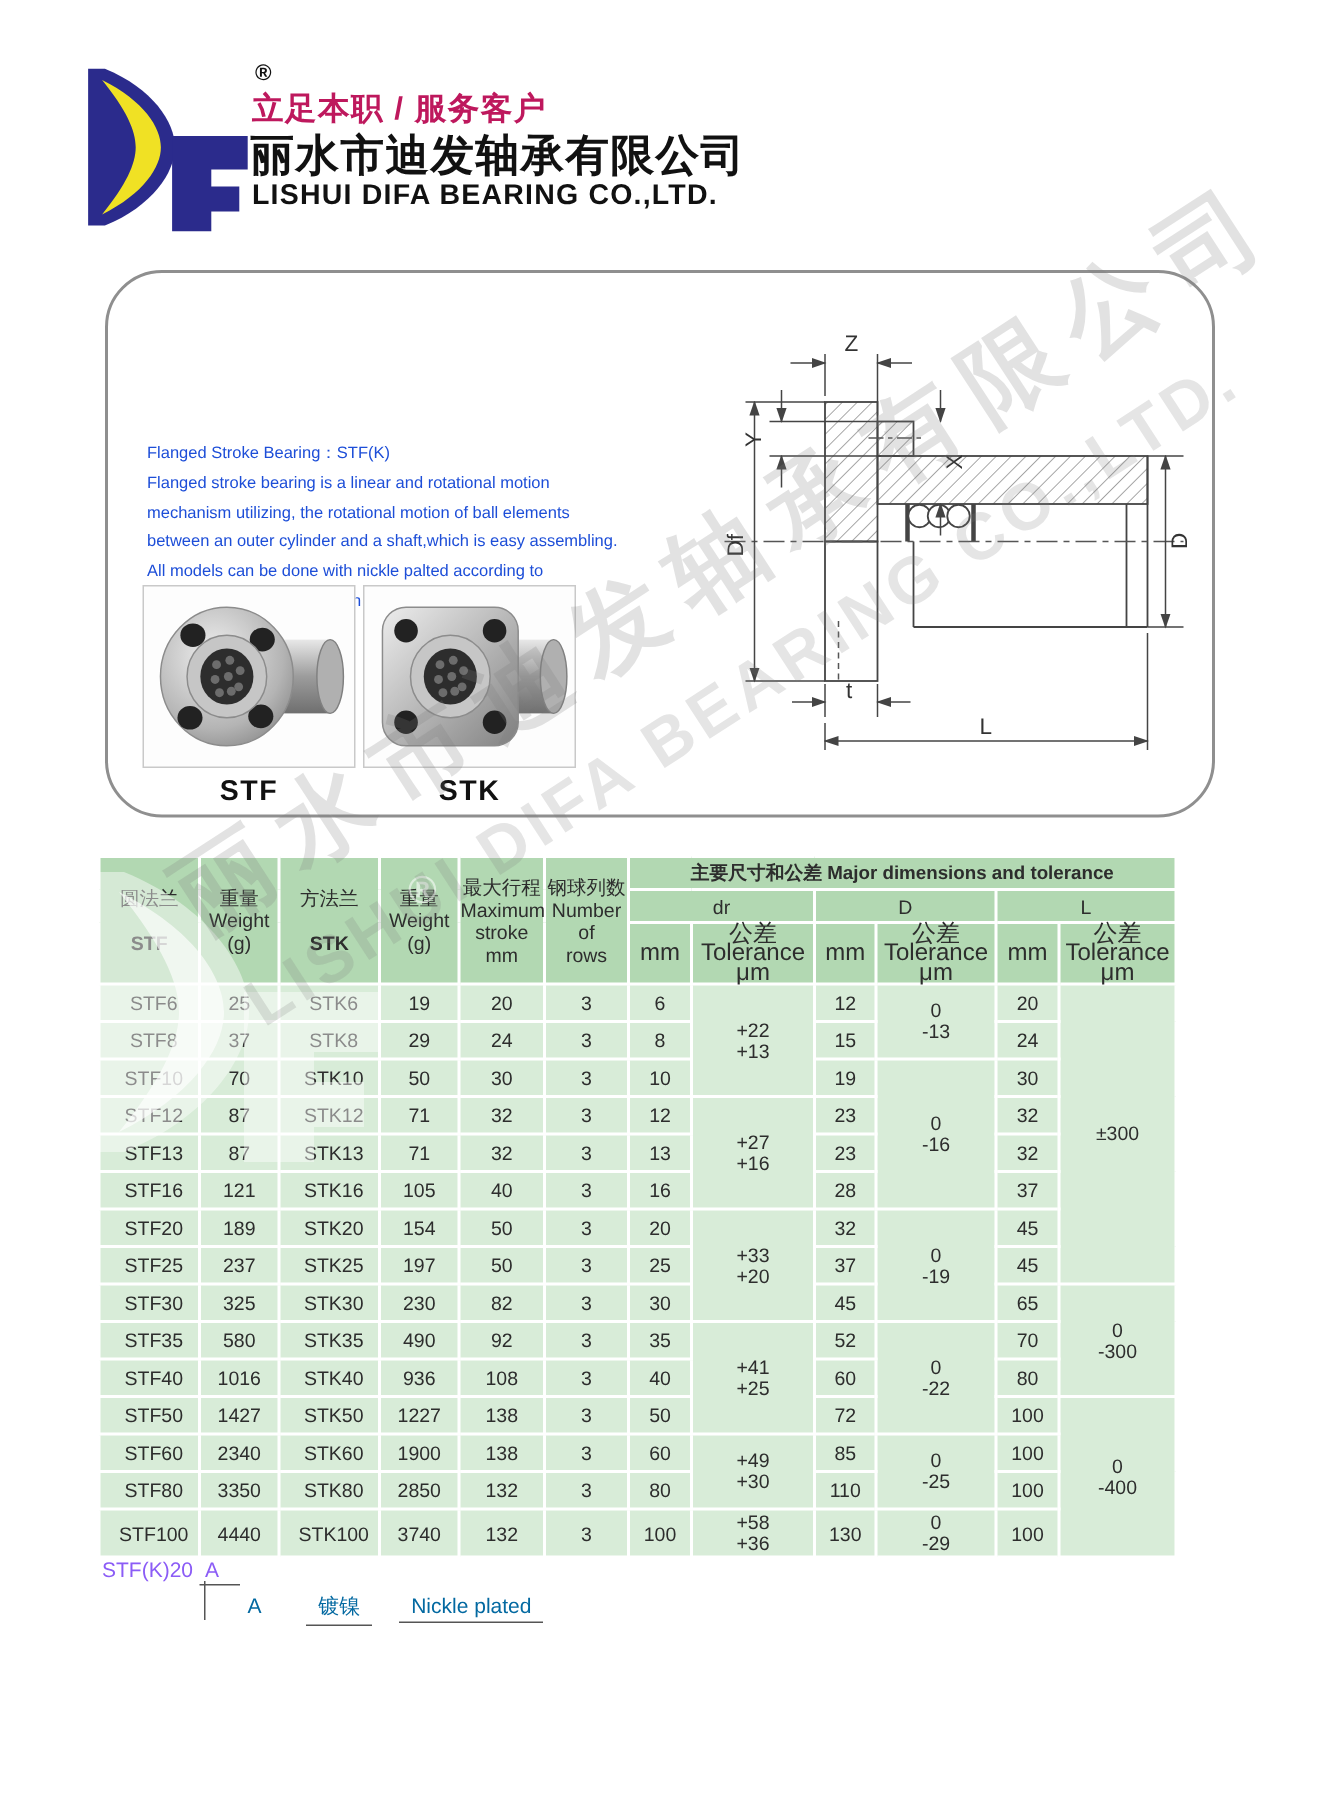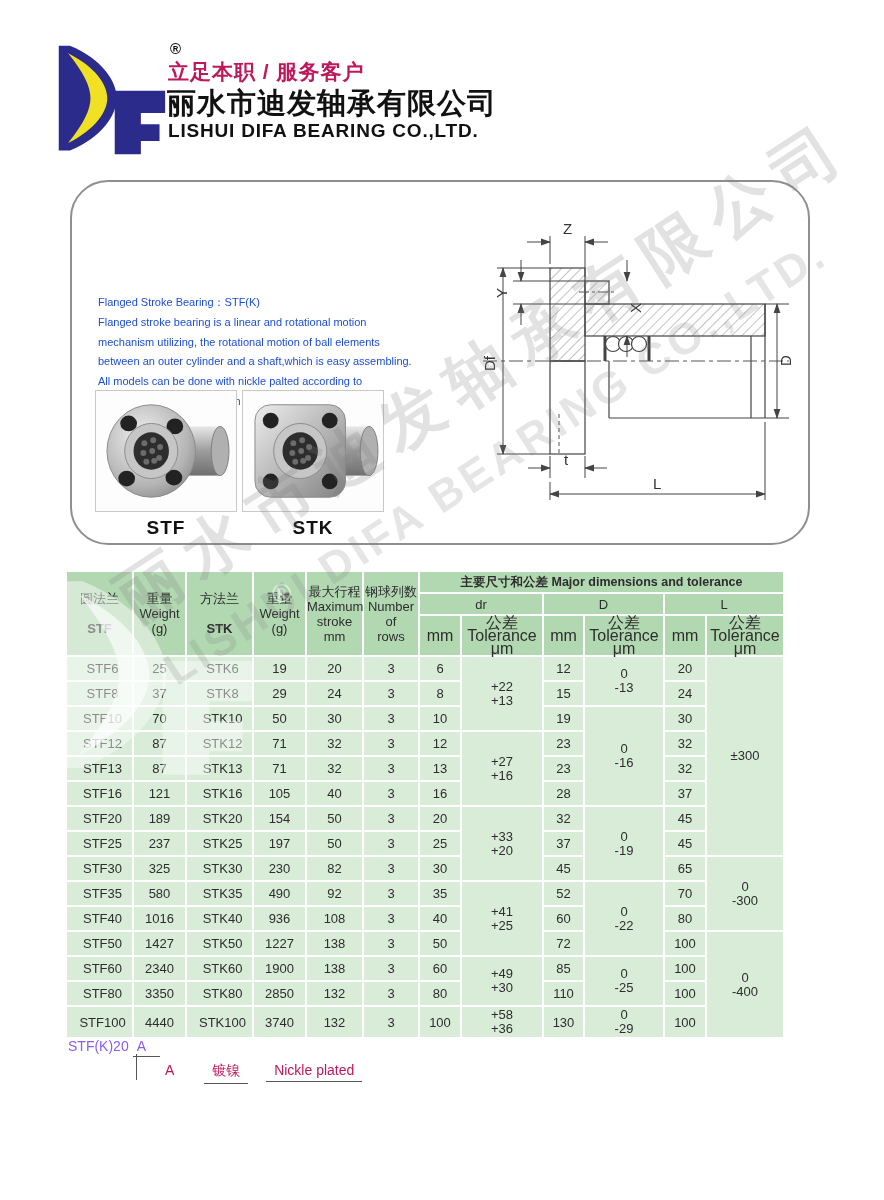--- a/index.html
+++ b/index.html
@@ -46,21 +46,21 @@
   table.dim .h3 th { height:38px; font-size:16px; line-height:13px;margin-left:16px; }
   table.dim .ch span { display:block; }
   table.dim .ch .b { font-weight:bold; }
   table.dim td.model { text-align:center; padding-left:8px; }
   table.dim td.tol { line-height:14px; }
 
   
   .model-note { position:absolute; left:68px; top:1038px; font-size:14px; color:#8b5cf6; }
   .code-suffix { display:inline-block; border-bottom:1px solid #555; padding:0 14px 2px 4px; margin-left:4px; }
   .note-vline { position:absolute; left:136px; top:1054px; height:26px; border-left:1px solid #555; }
-  .legend { position:absolute; left:165px; top:1062px; font-size:14px; color:#be185d; }
+  .legend { position:absolute; left:165px; top:1062px; font-size:14px; color:#0369a1; }
   .legend .lg-key { margin-right:26px; }
   .legend .u { display:inline-block; border-bottom:1px solid #555; padding:0 8px 3px; margin-right:14px; }
 
   
   .watermark { position:absolute; left:100px; top:568px; width:1000px; transform:rotate(-33deg);
                transform-origin:left top; pointer-events:none; z-index:5; }
   .wm-cn { font-size:64px; font-weight:bold; letter-spacing:14px; color:rgba(125,125,125,0.22); white-space:nowrap; }
   .wm-en { font-size:44px; font-weight:bold; letter-spacing:4px; color:rgba(125,125,125,0.20); white-space:nowrap; margin-top:14px; }
   .ghost-logo { position:absolute; left:56px; top:572px; width:200px; height:212px; pointer-events:none; z-index:4; }
   .ghost-reg { position:absolute; left:272px; top:578px; font-size:26px; font-weight:bold;

